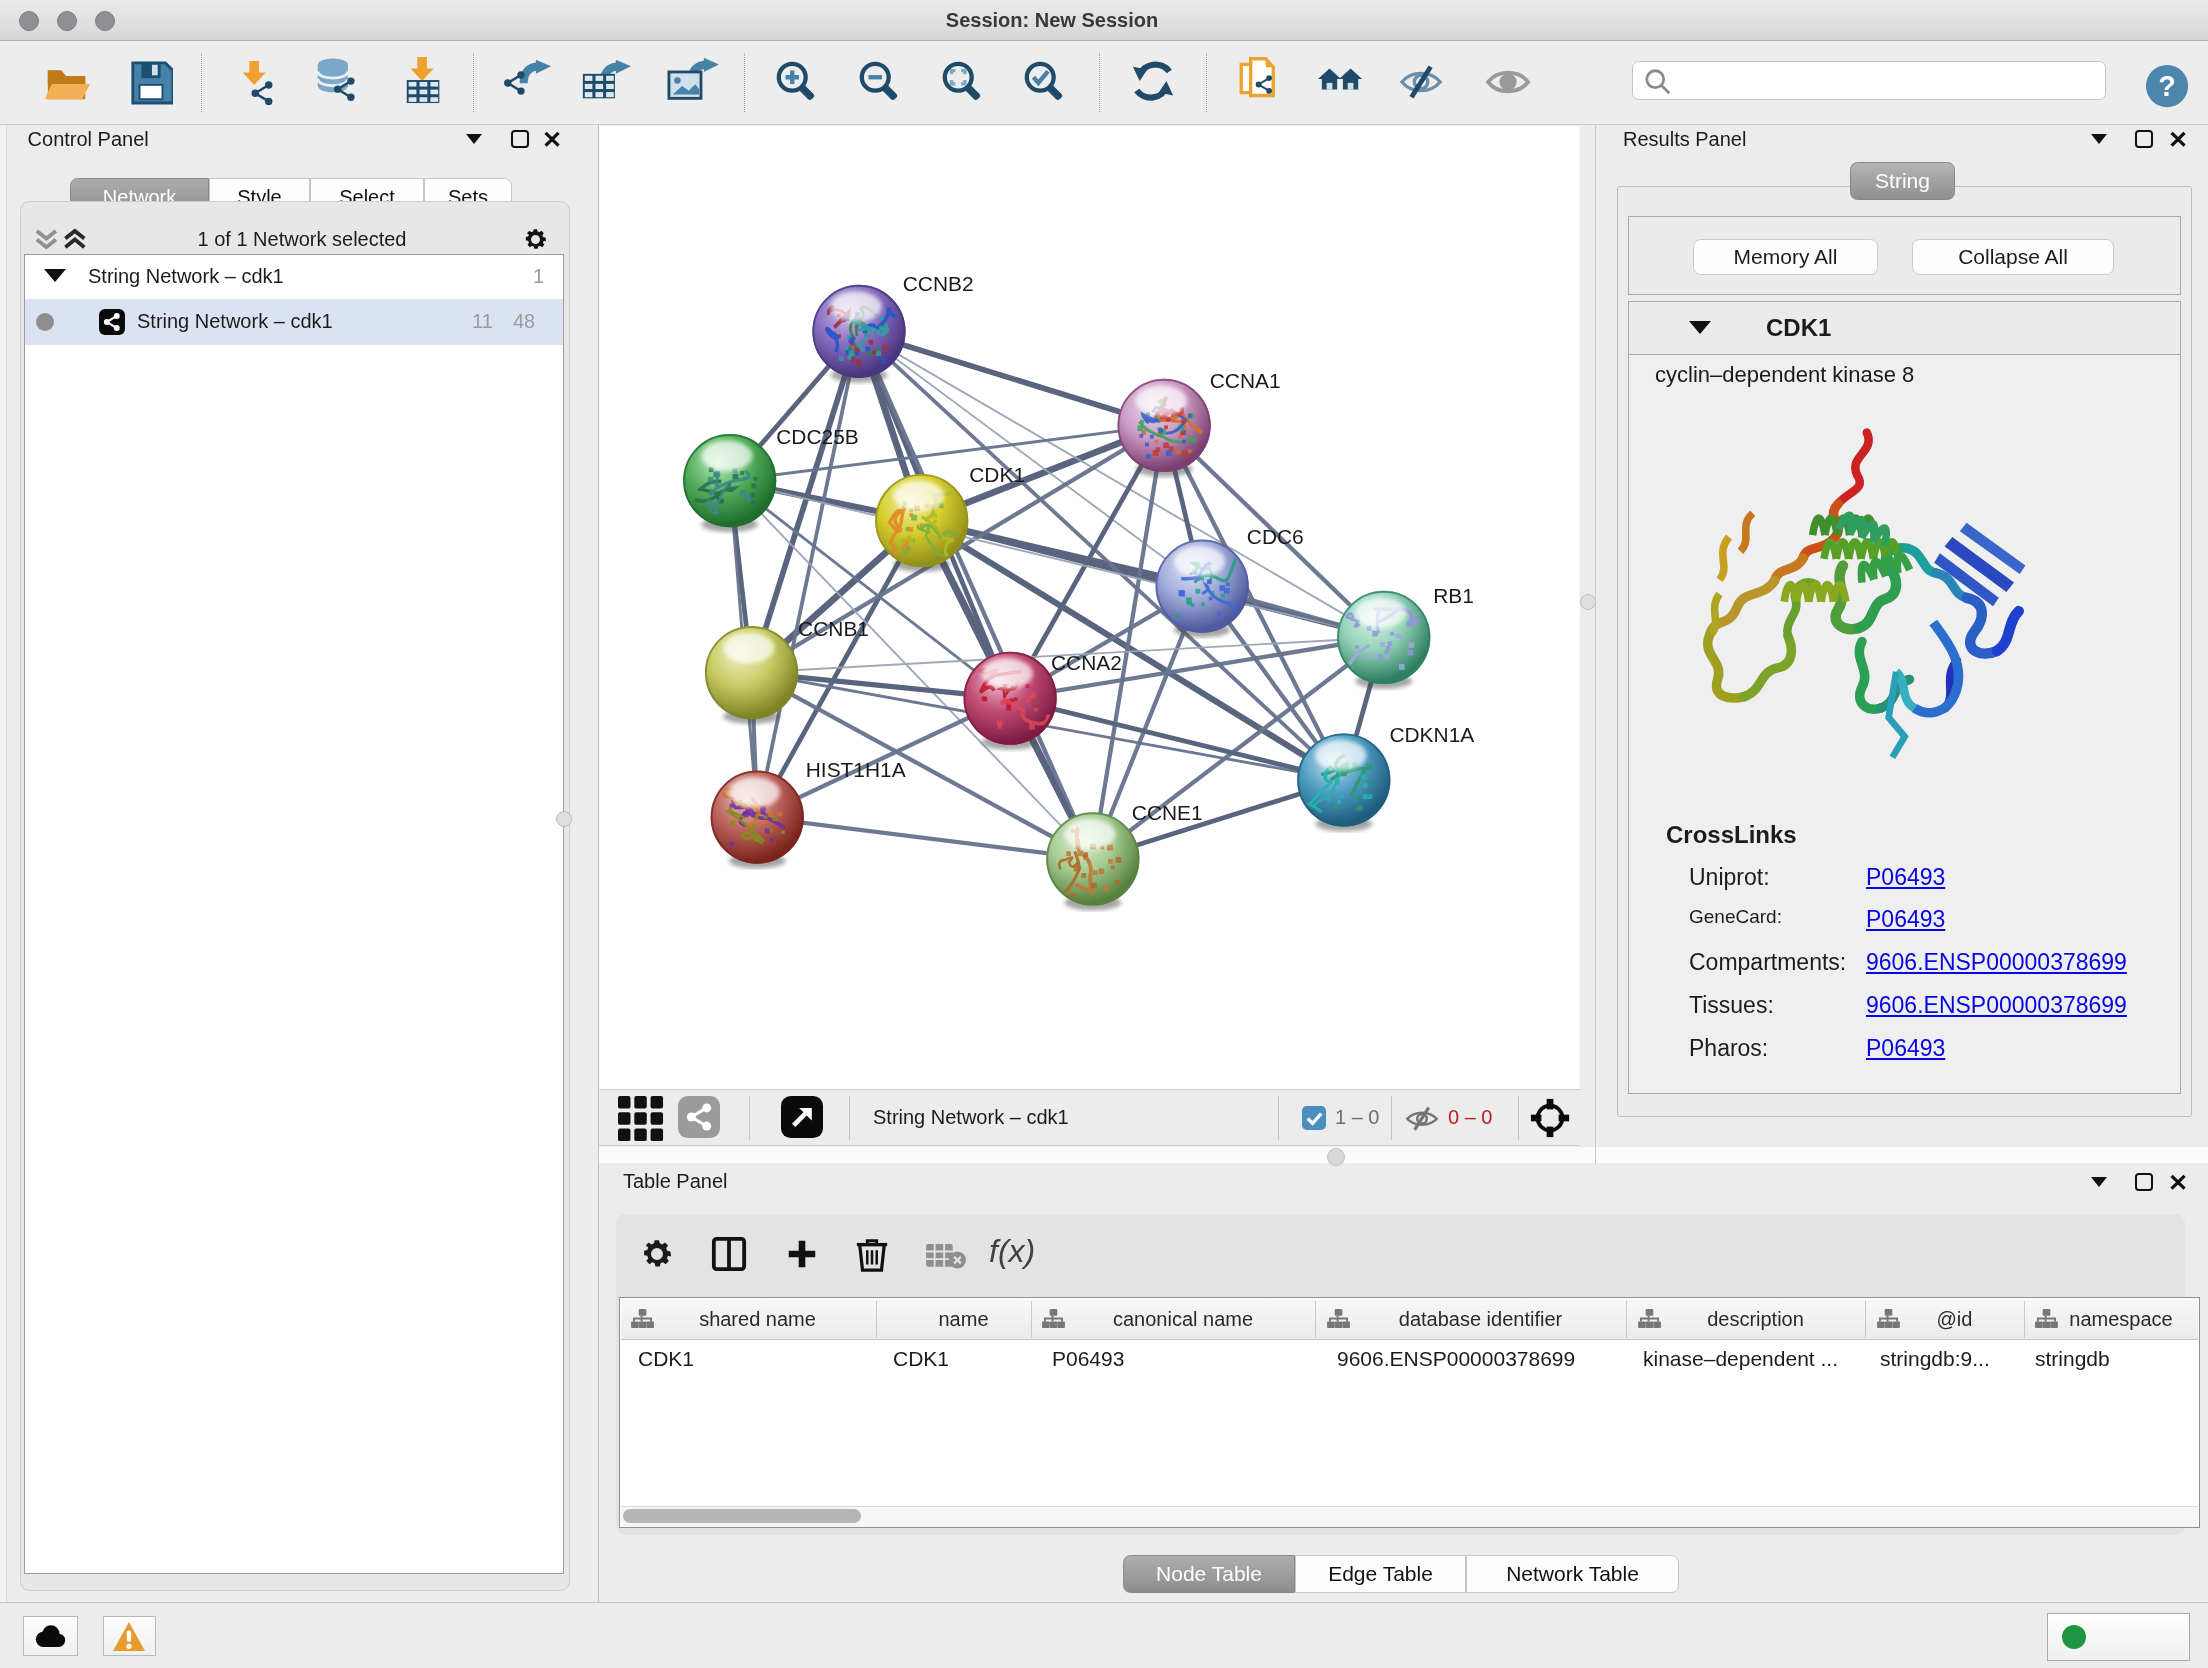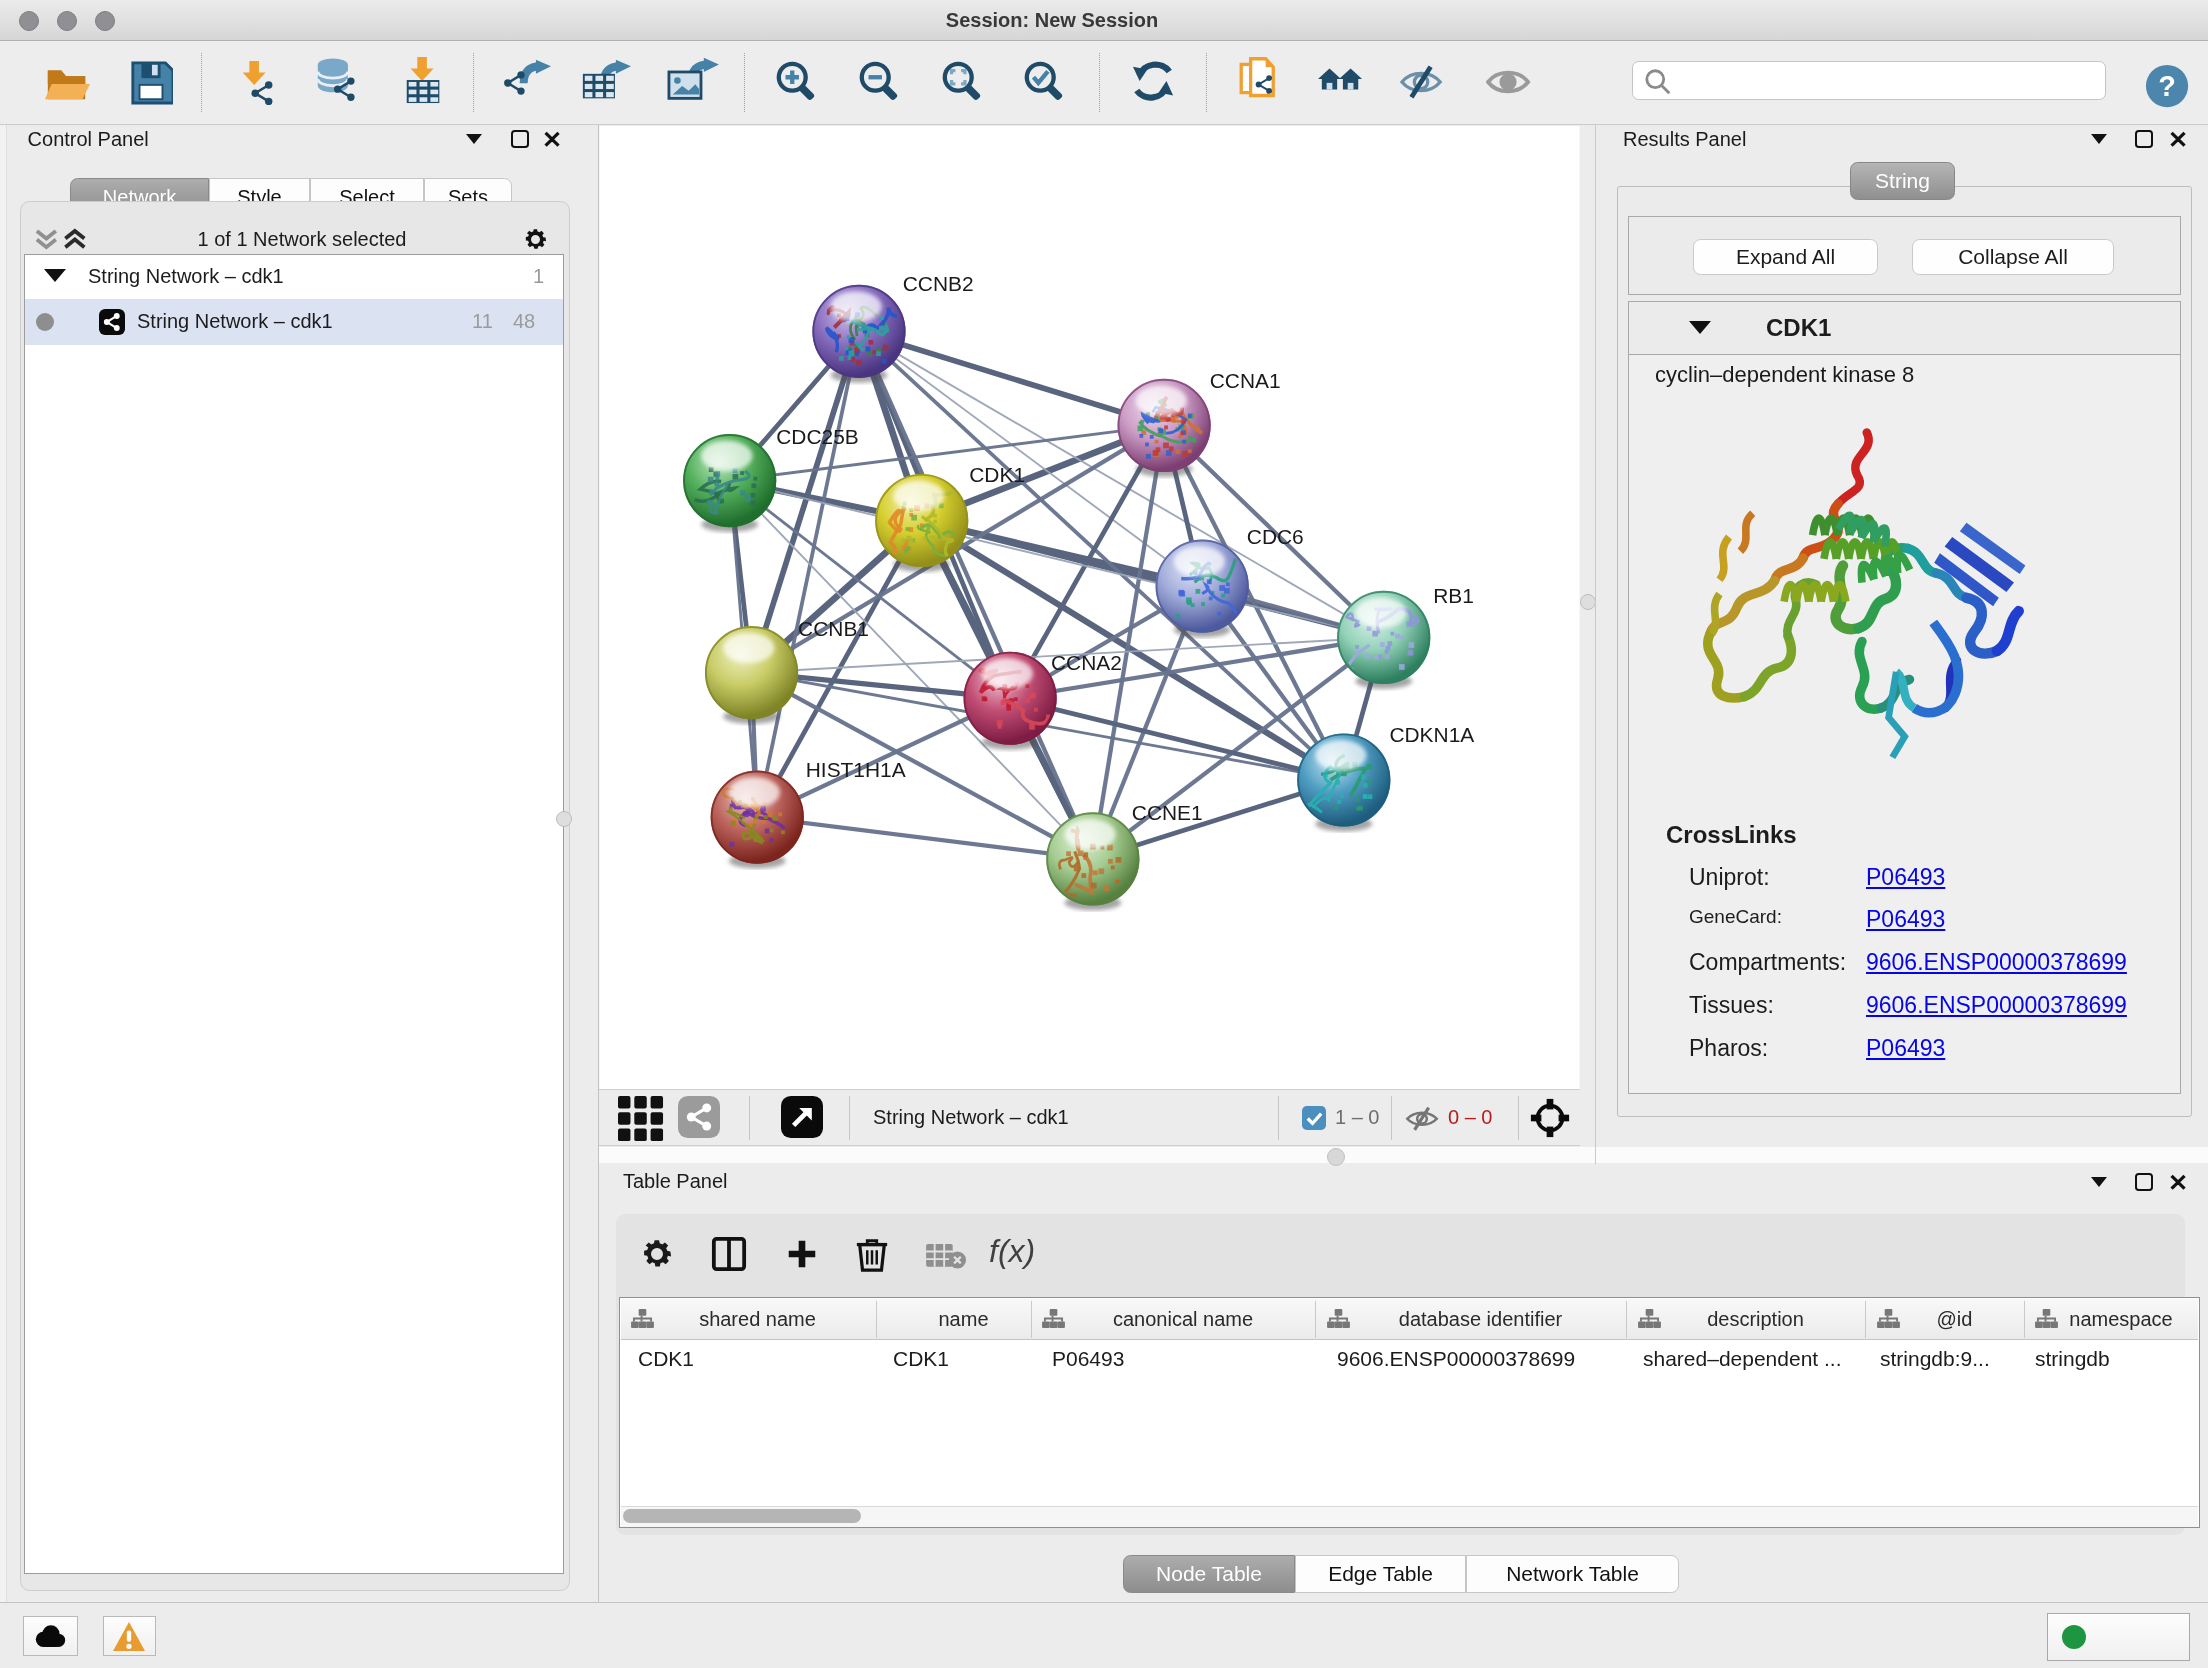--- a/index.html
+++ b/index.html
@@ -819,21 +819,21 @@
   </svg>
 <div class="abs" style="left:599px;top:1147px;width:1609px;height:16px;background:#fbfbfb"></div>
 <div class="abs" style="left:1595px;top:125px;width:1px;height:1039px;background:#c9c9c9"></div>
 <div class="abs panelttl" style="left:1623px;top:128px">Results Panel</div>
 <div class="abs ptri" style="left:2091px;top:134px"></div>
 <div class="abs psq" style="left:2135px;top:130px"></div>
 <div class="abs px" style="left:2168px;top:131px">✕</div>
 <div class="abs" style="left:1617px;top:186px;width:575px;height:931px;background:#ebebeb;border:1px solid #bdbdbd;border-radius:2.9px"></div>
 <div class="abs" style="left:1850px;top:162px;width:105px;height:38px;background:linear-gradient(#b5b5b5,#8f8f8f);border:1px solid #878787;border-radius:7.6px;color:#fff;font-size:21px;display:flex;align-items:center;justify-content:center">String</div>
 <div class="abs" style="left:1628px;top:216px;width:553px;height:79px;border:1px solid #a9a9a9;background:#ebebeb"></div>
-<div class="abs" style="left:1693px;top:239px;width:185px;height:36px;background:#fefefe;border:1px solid #c9c9c9;border-radius:7.6px;font-size:21px;display:flex;align-items:center;justify-content:center">Expand All</div>
+<div class="abs" style="left:1693px;top:239px;width:185px;height:36px;background:#fefefe;border:1px solid #c9c9c9;border-radius:7.6px;font-size:21px;display:flex;align-items:center;justify-content:center">Memory All</div>
 <div class="abs" style="left:1912px;top:239px;width:202px;height:36px;background:#fefefe;border:1px solid #c9c9c9;border-radius:7.6px;font-size:21px;display:flex;align-items:center;justify-content:center">Collapse All</div>
 <div class="abs" style="left:1628px;top:301px;width:553px;height:54px;border:1px solid #a9a9a9;background:#ebebeb"></div>
 <div class="abs" style="left:1689px;top:321px;width:0;height:0;border-left:11.4px solid transparent;border-right:11.4px solid transparent;border-top:13.3px solid #111"></div>
 <div class="abs" style="left:1766px;top:314px;font-size:24px;font-weight:bold">CDK1</div>
 <div class="abs" style="left:1628px;top:355px;width:553px;height:739px;border:1px solid #a9a9a9;border-top:none;background:#efefef"></div>
 <div class="abs" style="left:1655px;top:362px;font-size:22px;color:#1a1a1a">cyclin–dependent kinase 8</div>
 <svg class="abs" style="left:1672px;top:423px" width="361" height="342" viewBox="0 0 380 360">
     <path d="M205 10 C215 30 185 35 195 55 C205 70 185 72 175 85" fill="none" stroke="#cc2222" stroke-width="9" stroke-linecap="round"></path>
     <path d="M175 85 C160 100 185 108 170 122 C158 135 142 128 138 142" fill="none" stroke="#cc4f16" stroke-width="10" stroke-linecap="round"></path>
     <path d="M138 142 C130 158 112 150 108 166" fill="none" stroke="#c8781e" stroke-width="10" stroke-linecap="round"></path>
@@ -1004,21 +1004,21 @@
       <rect x="8" y="13" width="8" height="7" rx="1"></rect>
       <rect x="16" y="13" width="8" height="7" rx="1"></rect>
       <path d="M11 7 v3 M3 13 v-3 h18 v3 M11 10 v3" stroke="#777" stroke-width="2" fill="none"></path>
     </g>
   </svg>
 <div class="abs" style="left:2052px;top:1308px;width:138px;text-align:center;font-size:20px;color:#2a2a2a;white-space:nowrap;overflow:hidden">namespace</div>
 <div class="abs" style="left:638px;top:1347px;font-size:21px">CDK1</div>
 <div class="abs" style="left:893px;top:1347px;font-size:21px">CDK1</div>
 <div class="abs" style="left:1052px;top:1347px;font-size:21px">P06493</div>
 <div class="abs" style="left:1337px;top:1347px;font-size:21px">9606.ENSP00000378699</div>
-<div class="abs" style="left:1643px;top:1347px;font-size:21px">shared–dependent ...</div>
+<div class="abs" style="left:1643px;top:1347px;font-size:21px">kinase–dependent ...</div>
 <div class="abs" style="left:1880px;top:1347px;font-size:21px">stringdb:9...</div>
 <div class="abs" style="left:2035px;top:1347px;font-size:21px">stringdb</div>
 <div class="abs" style="left:621px;top:1506px;width:1577px;height:21px;background:#f6f6f6;border-top:1px solid #dadada"></div>
 <div class="abs" style="left:623px;top:1509px;width:238px;height:14.3px;background:#b5b5b5;border-radius:7.6px"></div>
 <div class="abs" style="left:1123px;top:1555px;display:flex;height:37px">
 <div class="tab tabsel" style="width:172px;border-radius:7.6px 0 0 7.6px;font-size:21px">Node Table</div>
 <div class="tab" style="width:171px;font-size:21px">Edge Table</div>
 <div class="tab" style="width:213px;border-radius:0 7.6px 7.6px 0;font-size:21px">Network Table</div>
   </div>
 <div class="abs statusbar"></div>

